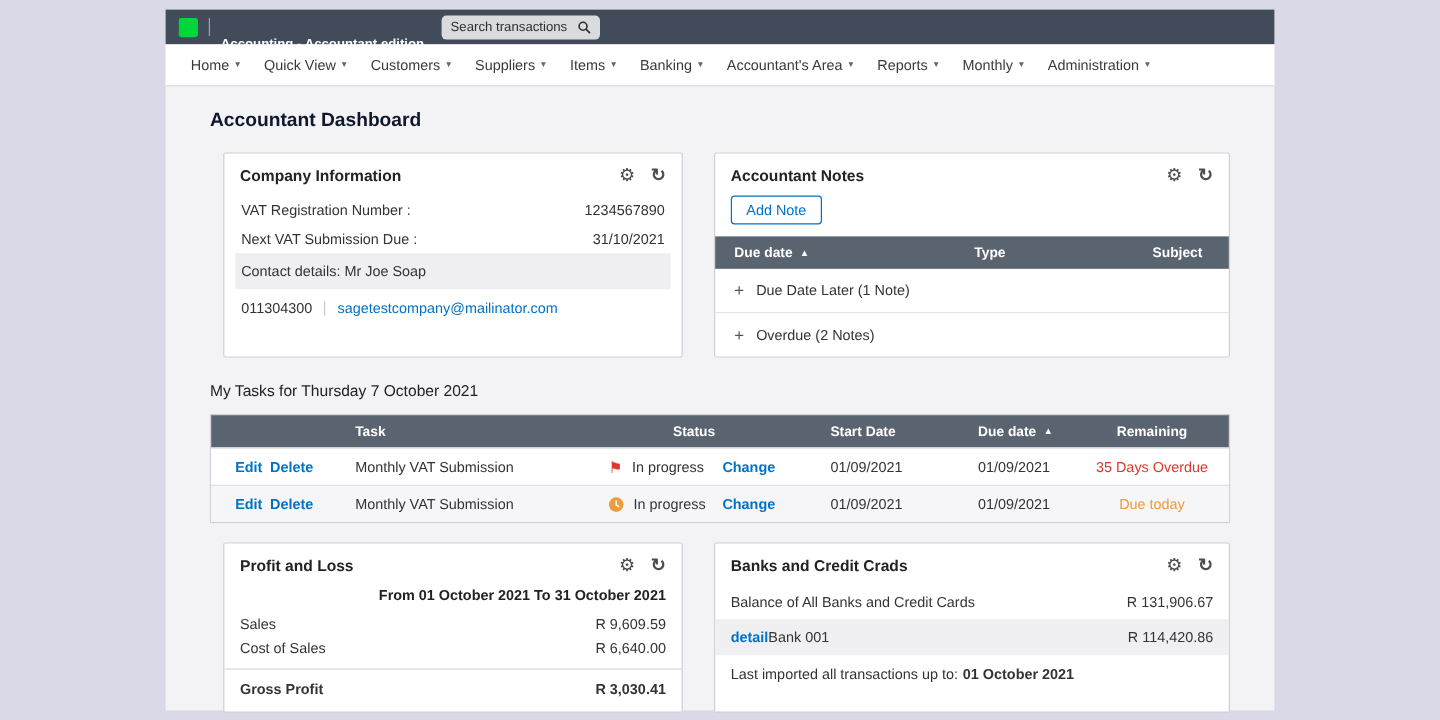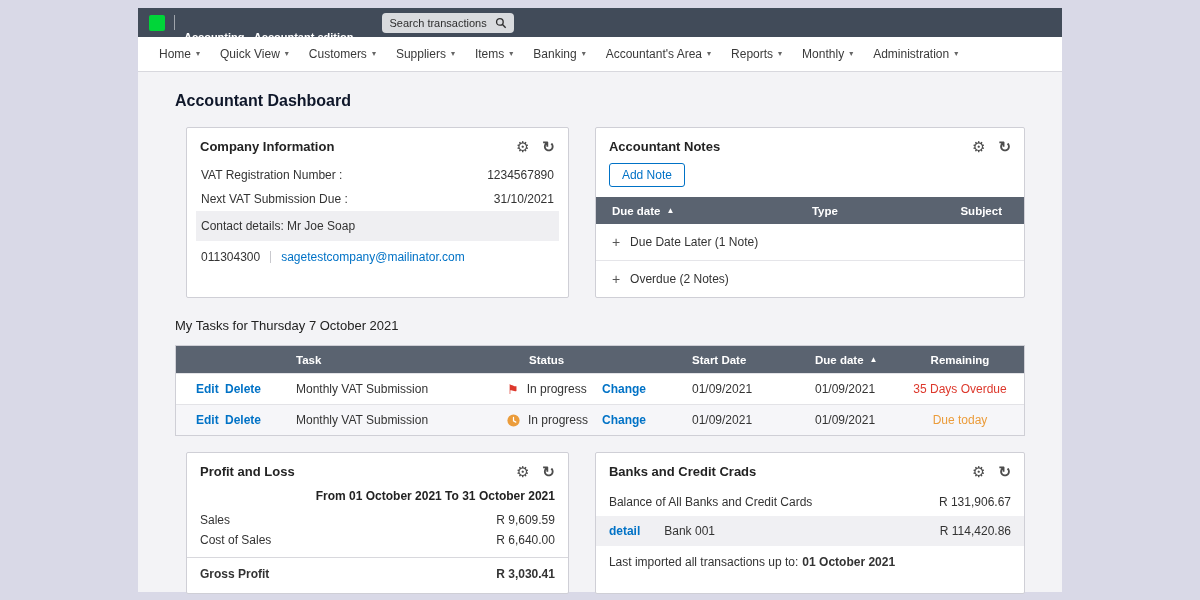--- a/index.html
+++ b/index.html
@@ -9,21 +9,21 @@
     font-family:"Liberation Sans", sans-serif;
     position:relative; overflow:hidden; color:#333;
   }
   .window { position:absolute; left:138px; top:8px; width:924px; height:584px; background:#f3f3f6; }
 
   
   .topbar { height:29px; background:var(--topbar,#414b59); display:flex; align-items:center; padding:0 11px; }
   .logo { width:16px; height:16px; background:var(--green_logo,#00d639); border-radius:2px; flex:none; }
   .topbar-divider { width:1px; height:15px; background:rgba(255,255,255,.5); margin:0 9px; flex:none; }
   .app-title { color:#fff; font-size:11px; font-weight:bold; white-space:nowrap;margin-top:28px; }
-  .searchbox { margin-left:29px; width:132px; height:20px; background:#d9dbde; border-radius:4px; display:flex; align-items:center; padding:0 7px; gap:4px; }
+  .searchbox { margin-left:15px; width:132px; height:20px; background:#d9dbde; border-radius:4px; display:flex; align-items:center; padding:0 7px; gap:4px; }
   .search-input { flex:1; min-width:0; border:none; background:transparent; outline:none; font-size:11px; color:#222; font-family:inherit; }
   .search-input::placeholder { color:#2e2e2e; opacity:1; }
   .search-icon { display:flex; cursor:pointer; }
 
   
   .navbar { height:35px; background:#fff; border-bottom:1px solid #d8d8de; display:flex; align-items:center; padding:0 21px; }
   .nav-item { font-size:12px; color:#3a3a3a; margin-right:20px; cursor:pointer; display:flex; align-items:center; gap:5px; white-space:nowrap; }
   .chev { font-size:8px; color:#666; line-height:1; }
 
   
@@ -61,21 +61,21 @@
   .plus { font-size:14px; color:#555; line-height:1; }
 
   
   .tasks-title { font-size:13px; font-weight:normal; color:#222; margin:20px 0 12px; }
   .tasks-table { border:1px solid #cfcfd6; background:#fff; }
   .t-head, .t-row { display:grid; grid-template-columns:46px 66px 214px 94px 90px 115px 95px 1fr; align-items:center; }
   .t-head { height:27px; background:var(--header_dark,#5a6370); color:#fff; font-size:11.5px; font-weight:bold; }
   .t-row { height:31px; font-size:12px; border-top:1px solid #e3e3e7; background:#fff; }
   .t-row.alt { background:#f6f6f9; }
   .th-task { padding-left:8px; }
-  .th-status { padding-left:27px; }
+  .th-status { padding-left:27px;text-align:right; }
   .th-start { padding-left:6px; }
   .th-due { padding-left:14px; display:flex; align-items:center; gap:6px; cursor:pointer; }
   .th-rem { text-align:center; }
   .c-edit { padding-left:20px; }
   .c-del { padding-left:3px; }
   .c-task { padding-left:8px; }
   .c-status { padding-left:5px; display:flex; align-items:center; gap:8px; }
   .flag { color:var(--danger,#dd382c); font-size:13px; line-height:1; }
   .clock { display:flex; }
   .clock-face { fill:var(--warning,#eb9c3b); }
@@ -87,21 +87,21 @@
   .orange { color:var(--warning,#eb9c3b); }
 
   
   .bottom-row { margin-top:16px;text-align:right; }
   .pl-body { padding:0 13px 12px; }
   .pl-period { font-size:12px; font-weight:bold; color:#222; padding:1px 0 7px; }
   .pl-row { display:flex; justify-content:space-between; font-size:12px; padding:3px 0; }
   .pl-row.total { font-weight:bold; border-top:1px solid #d8d8dd; margin:7px -13px 0; padding:9px 13px 0; }
   .bank-row { display:flex; justify-content:space-between; align-items:center; font-size:12px; padding:7px 13px; }
   .bank-row.gray { background:#f0f0f3; padding:8px 13px; }
-  .bank-left { display:flex; align-items:center; gap:24px; }
+  .bank-left { display:flex; align-items:center; gap:0; }
   .bank-row.last { justify-content:flex-start; gap:4px; padding:9px 13px; }
   .bank-row.last .b { font-weight:bold; }
 </style>
 </head>
 <body>
 
 <div class="window">
 
   <header class="topbar">
     <div class="logo"></div>

